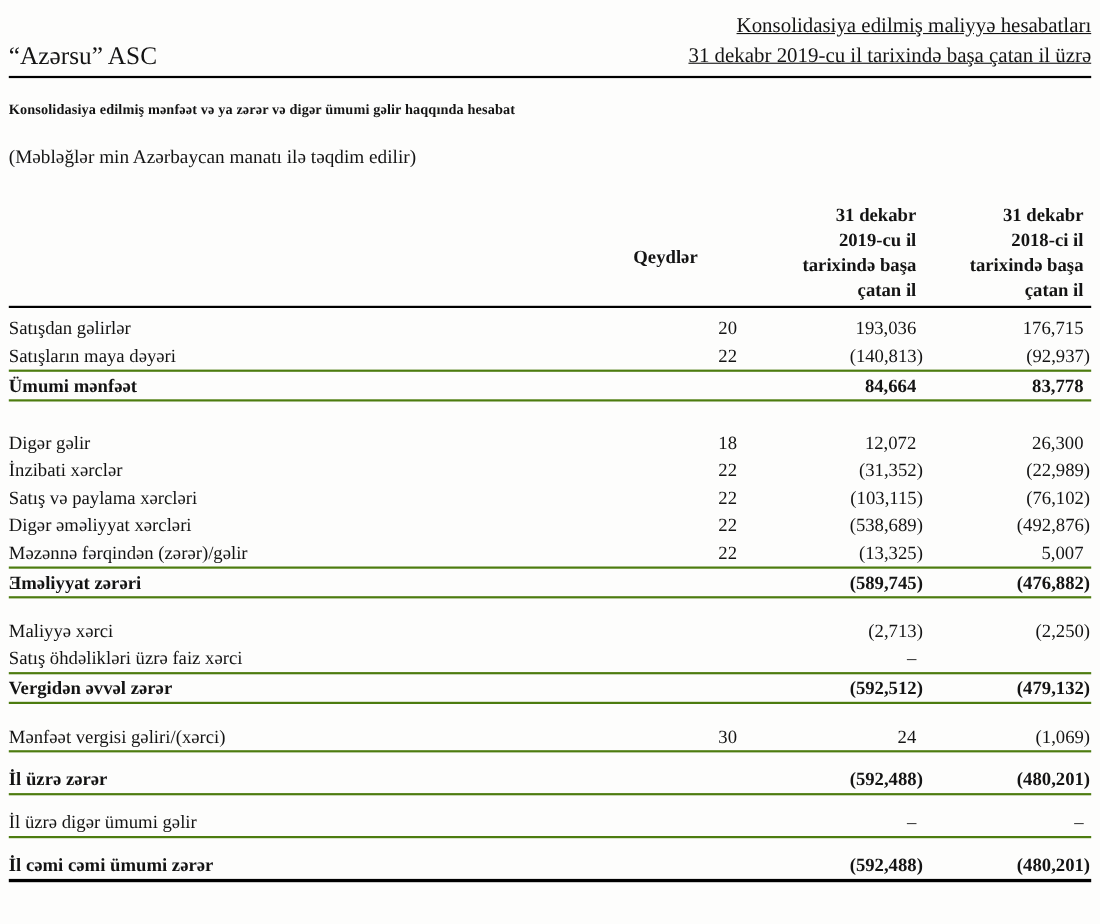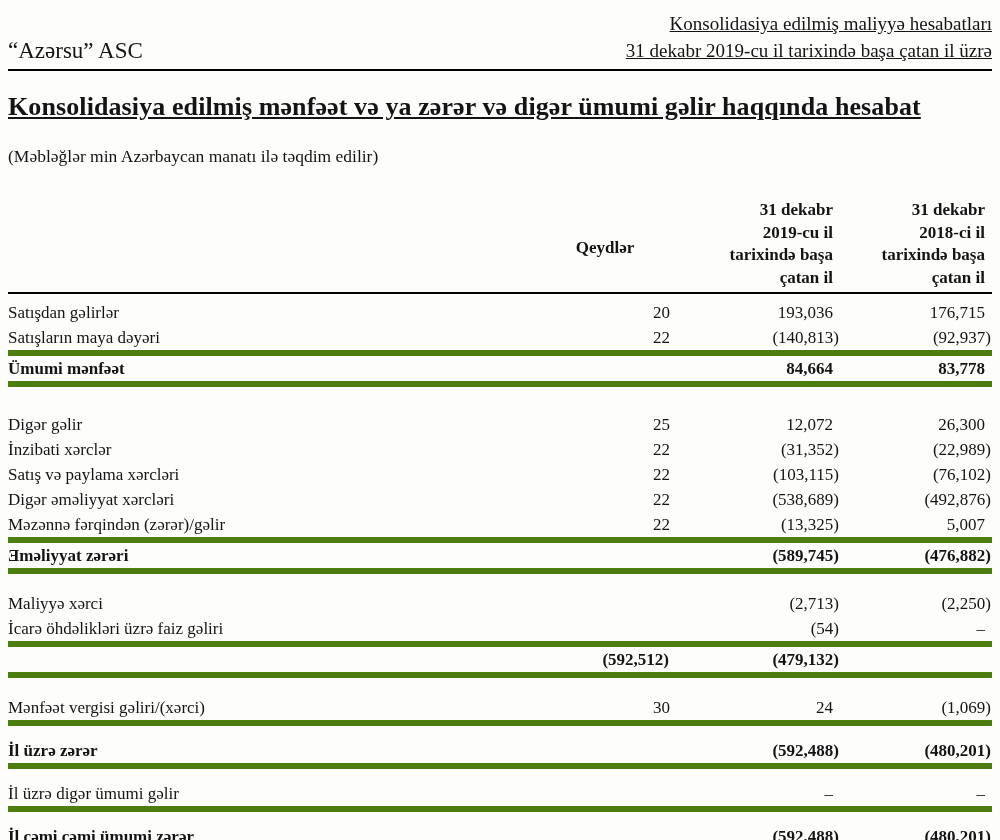--- a/index.html
+++ b/index.html
@@ -23,24 +23,23 @@
     align-items: flex-end;
     border-bottom: 2.5px solid #000;
     padding-bottom: 5px;
   }
   .company-name { font-size: 23px; line-height: 24px; padding-bottom: 1px; }
   .doc-header-right { text-align: right; font-size: 19px; line-height: 27px; text-decoration: underline; }
 
   
   .report-title {
     margin-top: 21px;
-    font-size: 26px;
+    font-size: 13px;
     font-weight: bold;
     letter-spacing: 0.1px;
-    text-decoration: underline;
   }
   .report-note {
     margin-top: 24px;
     font-size: 17.5px;
   }
 
   
   .fin-table { margin-top: 32px; }
   .grid-cols {
     display: grid;
@@ -56,21 +55,21 @@
   .th-year  { text-align: right; white-space: pre-line; line-height: 22.5px; padding-right: 7px; }
 
   .tbody { padding-top: 6px; }
   .row { font-size: 17px; line-height: 25px; }
   .cell-label { padding-right: 6px; }
   .cell-note  { text-align: right; }
   .num        { text-align: right; padding-right: 7px; }
   .num.neg    { padding-right: 1px; }
 
   .bold { font-weight: bold; }
-  .rule       { border-bottom: 6px solid #4d7c0f; }
+  .rule       { border-bottom: 2px solid #4d7c0f; }
   .rule-thick { border-bottom: 3.5px solid #000; }
   .pt   { padding-top: 12px; }
   .gap-lg { height: 25px; }
   .gap-md { height: 17px; }
 </style>
 </head>
 <body>
 
 <div class="page">
 
@@ -120,21 +119,21 @@
         <div class="cell-label">Ümumi mənfəət</div>
         <div class="cell-note"></div>
         <div class="num">84,664</div>
         <div class="num">83,778</div>
       </div>
 
       <div class="gap-lg"></div>
 
       <div class="grid-cols row">
         <div class="cell-label">Digər gəlir</div>
-        <div class="cell-note">25</div>
+        <div class="cell-note">18</div>
         <div class="num">12,072</div>
         <div class="num">26,300</div>
       </div>
 
       <div class="grid-cols row">
         <div class="cell-label">İnzibati xərclər</div>
         <div class="cell-note">22</div>
         <div class="num neg">(31,352)</div>
         <div class="num neg">(22,989)</div>
       </div>
@@ -170,27 +169,27 @@
       <div class="gap-md"></div>
 
       <div class="grid-cols row">
         <div class="cell-label">Maliyyə xərci</div>
         <div class="cell-note"></div>
         <div class="num neg">(2,713)</div>
         <div class="num neg">(2,250)</div>
       </div>
 
       <div class="grid-cols row rule">
-        <div class="cell-label">İcarə öhdəlikləri üzrə faiz gəliri</div>
-        <div class="cell-note"></div>
-        <div class="num neg">(54)</div>
+        <div class="cell-label">Satış öhdəlikləri üzrə faiz xərci</div>
+        <div class="cell-note"></div>
         <div class="num">–</div>
       </div>
 
       <div class="grid-cols row bold rule">
+        <div class="cell-label">Vergidən əvvəl zərər</div>
         <div class="cell-note"></div>
         <div class="num neg">(592,512)</div>
         <div class="num neg">(479,132)</div>
       </div>
 
       <div class="gap-md"></div>
 
       <div class="grid-cols row rule">
         <div class="cell-label">Mənfəət vergisi gəliri/(xərci)</div>
         <div class="cell-note">30</div>

